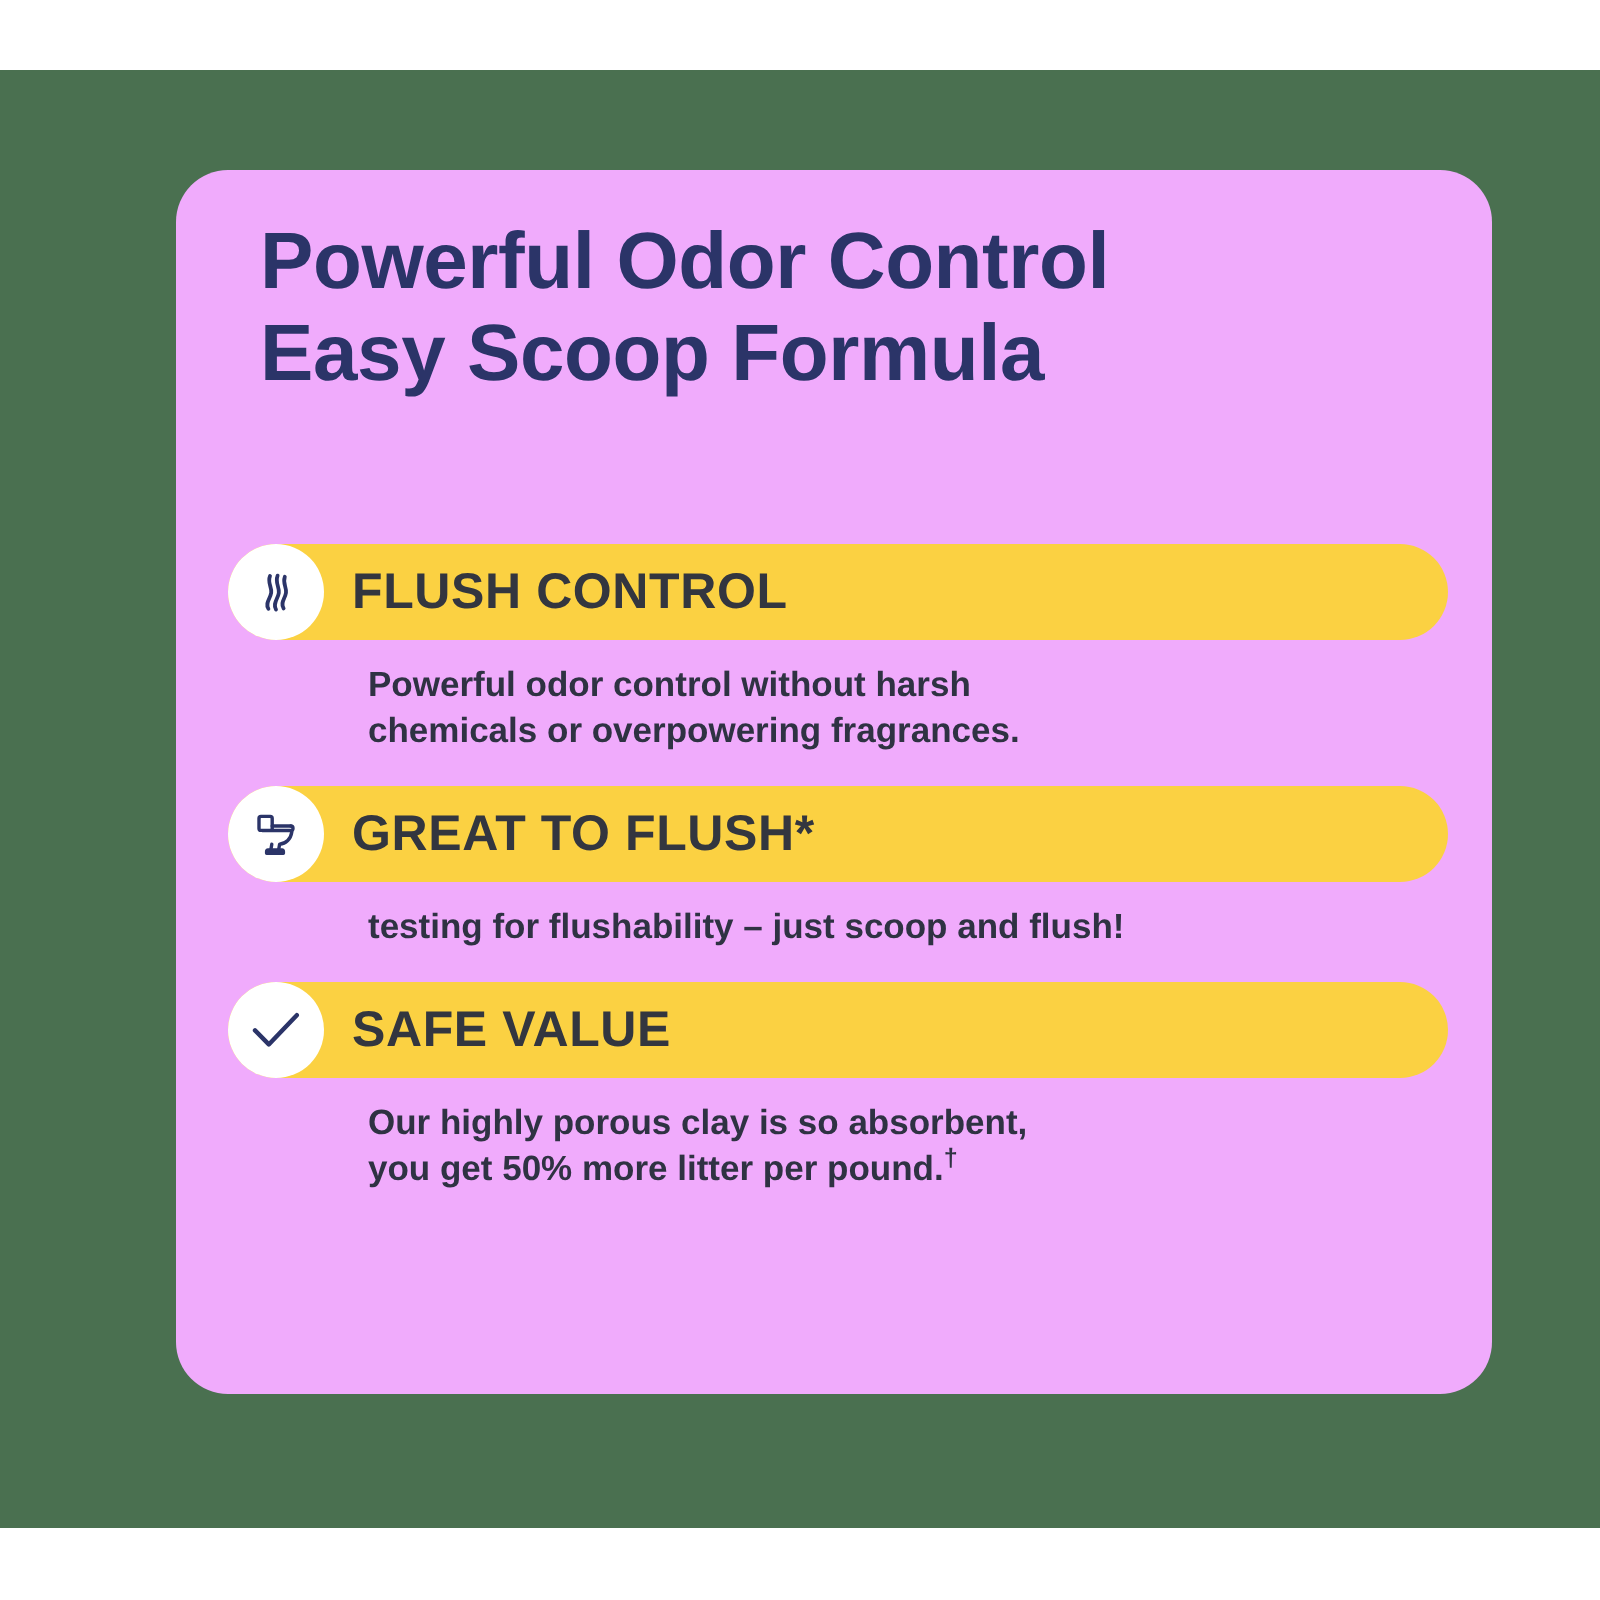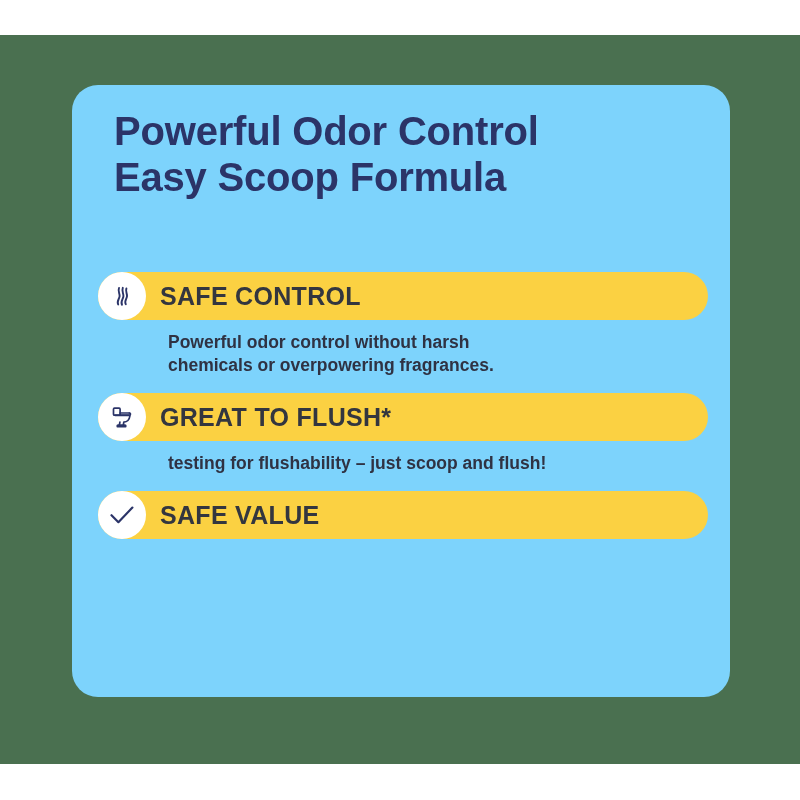--- a/index.html
+++ b/index.html
@@ -27,25 +27,25 @@
     left: 0;
     top: 35px;
     width: 800px;
     height: 729px;
     background: #4a7050;
   }
 
   
   .card {
     position: absolute;
-    left: 72px;
+    left: 88px;
     top: 85px;
     width: 658px;
     height: 612px;
-    background: #7dd3fc;
+    background: #f0abfc;
     border-radius: 26px;
     box-sizing: border-box;
     padding: 0;
     overflow: hidden;
   }
 
   .headline {
     position: absolute;
     left: 42px;
     top: 24px;
@@ -149,21 +149,21 @@
         <div class="pill">
           <div class="icon-badge">
             <svg width="30" height="30" viewBox="0 0 30 30" aria-hidden="true">
               <g fill="none" stroke="#2b3468" stroke-width="1.9" stroke-linecap="round">
                 <path d="M11.2 23.4 C 9.4 20.6, 12.2 18.2, 12.6 15.4 C 13.0 12.4, 10.6 10.4, 12.0 7.0"></path>
                 <path d="M15.0 23.8 C 13.2 20.8, 16.0 18.4, 16.4 15.5 C 16.8 12.5, 14.4 10.4, 15.8 6.8"></path>
                 <path d="M18.8 23.2 C 17.0 20.5, 19.6 18.2, 20.0 15.4 C 20.4 12.6, 18.2 10.7, 19.4 7.4"></path>
               </g>
             </svg>
           </div>
-          <div class="pill-label">SAFE CONTROL</div>
+          <div class="pill-label">FLUSH CONTROL</div>
         </div>
         <p class="feature-desc">
           <span class="desc-line">Powerful odor control without harsh</span>
           <span class="desc-line">chemicals or overpowering fragrances.</span>
         </p>
       </div>
 
       <div class="feature">
         <div class="pill">
           <div class="icon-badge">
@@ -191,17 +191,21 @@
 
       <div class="feature">
         <div class="pill">
           <div class="icon-badge">
             <svg width="32" height="32" viewBox="0 0 32 32" aria-hidden="true">
               <path d="M5.5 16.2 L12.4 23.2 L26.4 8.6" fill="none" stroke="#2b3468" stroke-width="2.2" stroke-linecap="round" stroke-linejoin="round"></path>
             </svg>
           </div>
           <div class="pill-label">SAFE VALUE</div>
         </div>
+        <p class="feature-desc">
+          <span class="desc-line">Our highly porous clay is so absorbent,</span>
+          <span class="desc-line"><span>you get 50% more litter per pound.</span><sup>†</sup></span>
+        </p>
       </div>
 
     </div>
   </div>
 </div>
 
 </body></html>

